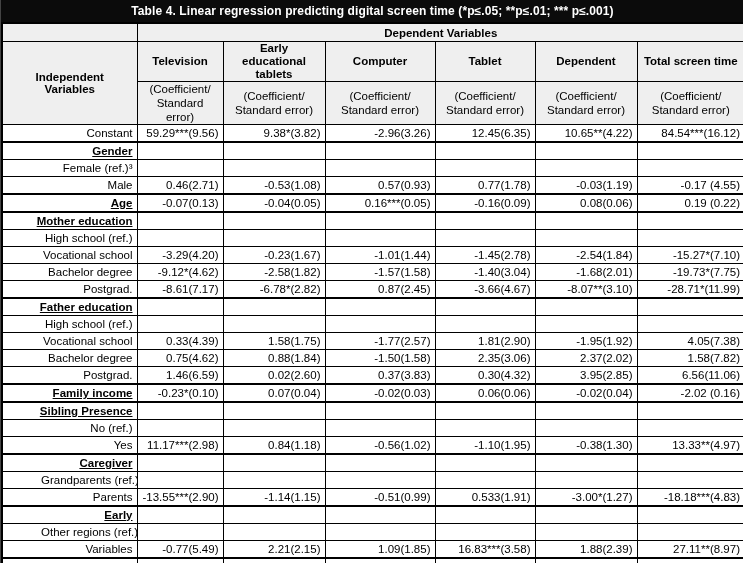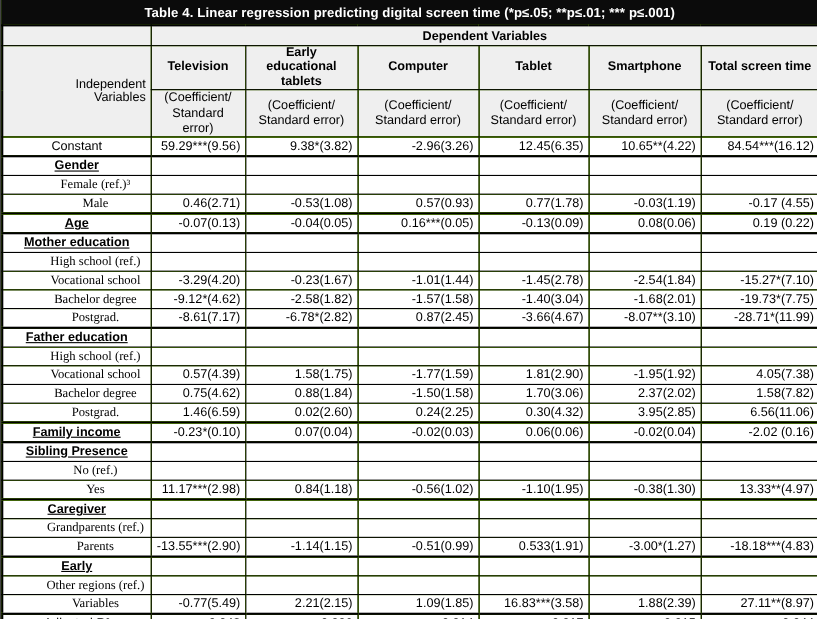--- a/index.html
+++ b/index.html
@@ -1,51 +1,51 @@
 <!DOCTYPE html>
 <html><head>
 <meta charset="utf-8">
 <style>
   html,body { margin:0; padding:0; background:#fff; }
   .page {
-    width:743px; height:563px; overflow:hidden; background:#84cc16;
+    width:743px; height:563px; overflow:hidden; background:#ec4899;
     font-family:"Liberation Sans","DejaVu Sans",sans-serif; color:#000;
     border-left:1px solid #444;
   }
   .title-bar {
     height:22px; background:#0b0b0b; color:#fff;
     display:flex; align-items:center; justify-content:center;
     font-size:12px; font-weight:bold; letter-spacing:0.1px;
   }
   table.reg {
     width:743px; border-collapse:collapse; table-layout:fixed;
     border:2px solid #000;
   }
   table.reg td, table.reg th {
     border:1px solid #000; font-size:11.5px; vertical-align:middle;
     padding:0 4px; overflow:hidden;
   }
   thead td, thead th { background:#efefef; }
   .dep-label { text-align:center; font-weight:bold; font-size:12px; height:17px; }
   .indep-label {
-    text-align:right; font-weight:normal; font-size:12px;
+    text-align:center; font-weight:bold; font-size:12px;
     white-space:pre-line; vertical-align:middle; padding-left:5px;
   }
   .col-name {
     font-weight:bold; font-size:12px;
     height:30px; line-height:13px;
   }
   .col-sub {
     text-align:center; font-weight:normal; font-size:11.5px;
     height:36px; line-height:14px; white-space:pre-line;
   }
   tbody td { height:16px; background:#fff; }
-  td.label-cell { text-align:center; white-space:nowrap; }
+  td.label-cell { text-align:right; white-space:nowrap; }
   td.label-cell.bold { font-weight:bold;text-decoration:underline; }
-  td.label-cell.indent { padding-left:38px;font-family:Liberation Serif, serif; }
+  td.label-cell.indent { padding-left:38px; }
   td.value-cell { text-align:right; padding-right:5px; white-space:nowrap; }
   tr.thick td { border-top-width:2px; }
 </style>
 </head>
 <body>
 
 <div class="page">
   <div class="title-bar">
     <span>Table 4. Linear regression predicting digital screen time (*p≤.05; **p≤.01; *** p≤.001)</span>
   </div>
@@ -65,21 +65,21 @@
         <td></td>
         <td class="dep-label" colspan="6">Dependent Variables</td>
       </tr>
       <tr>
         <td class="indep-label" rowspan="2">Independent
 Variables</td>
         <th class="col-name">Television</th>
         <th class="col-name">Early educational tablets</th>
         <th class="col-name">Computer</th>
         <th class="col-name">Tablet</th>
-        <th class="col-name">Smartphone</th>
+        <th class="col-name">Dependent</th>
         <th class="col-name">Total screen time</th>
       </tr>
       <tr>
         <td class="col-sub">(Coefficient/
 Standard error)</td>
         <td class="col-sub">(Coefficient/
 Standard error)</td>
         <td class="col-sub">(Coefficient/
 Standard error)</td>
         <td class="col-sub">(Coefficient/
@@ -125,21 +125,21 @@
           <td class="value-cell">0.57(0.93)</td>
           <td class="value-cell">0.77(1.78)</td>
           <td class="value-cell">-0.03(1.19)</td>
           <td class="value-cell">-0.17 (4.55)</td>
         </tr>
         <tr class="thick">
           <td class="label-cell bold">Age</td>
           <td class="value-cell">-0.07(0.13)</td>
           <td class="value-cell">-0.04(0.05)</td>
           <td class="value-cell">0.16***(0.05)</td>
-          <td class="value-cell">-0.13(0.09)</td>
+          <td class="value-cell">-0.16(0.09)</td>
           <td class="value-cell">0.08(0.06)</td>
           <td class="value-cell">0.19 (0.22)</td>
         </tr>
         <tr class="thick">
           <td class="label-cell bold">Mother education</td>
           <td class="value-cell"></td>
           <td class="value-cell"></td>
           <td class="value-cell"></td>
           <td class="value-cell"></td>
           <td class="value-cell"></td>
@@ -194,41 +194,41 @@
           <td class="label-cell indent">High school (ref.)</td>
           <td class="value-cell"></td>
           <td class="value-cell"></td>
           <td class="value-cell"></td>
           <td class="value-cell"></td>
           <td class="value-cell"></td>
           <td class="value-cell"></td>
         </tr>
         <tr>
           <td class="label-cell indent">Vocational school</td>
-          <td class="value-cell">0.57(4.39)</td>
+          <td class="value-cell">0.33(4.39)</td>
           <td class="value-cell">1.58(1.75)</td>
-          <td class="value-cell">-1.77(1.59)</td>
+          <td class="value-cell">-1.77(2.57)</td>
           <td class="value-cell">1.81(2.90)</td>
           <td class="value-cell">-1.95(1.92)</td>
           <td class="value-cell">4.05(7.38)</td>
         </tr>
         <tr>
           <td class="label-cell indent">Bachelor degree</td>
           <td class="value-cell">0.75(4.62)</td>
           <td class="value-cell">0.88(1.84)</td>
           <td class="value-cell">-1.50(1.58)</td>
-          <td class="value-cell">1.70(3.06)</td>
+          <td class="value-cell">2.35(3.06)</td>
           <td class="value-cell">2.37(2.02)</td>
           <td class="value-cell">1.58(7.82)</td>
         </tr>
         <tr>
           <td class="label-cell indent">Postgrad.</td>
           <td class="value-cell">1.46(6.59)</td>
           <td class="value-cell">0.02(2.60)</td>
-          <td class="value-cell">0.24(2.25)</td>
+          <td class="value-cell">0.37(3.83)</td>
           <td class="value-cell">0.30(4.32)</td>
           <td class="value-cell">3.95(2.85)</td>
           <td class="value-cell">6.56(11.06)</td>
         </tr>
         <tr class="thick">
           <td class="label-cell bold">Family income</td>
           <td class="value-cell">-0.23*(0.10)</td>
           <td class="value-cell">0.07(0.04)</td>
           <td class="value-cell">-0.02(0.03)</td>
           <td class="value-cell">0.06(0.06)</td>

